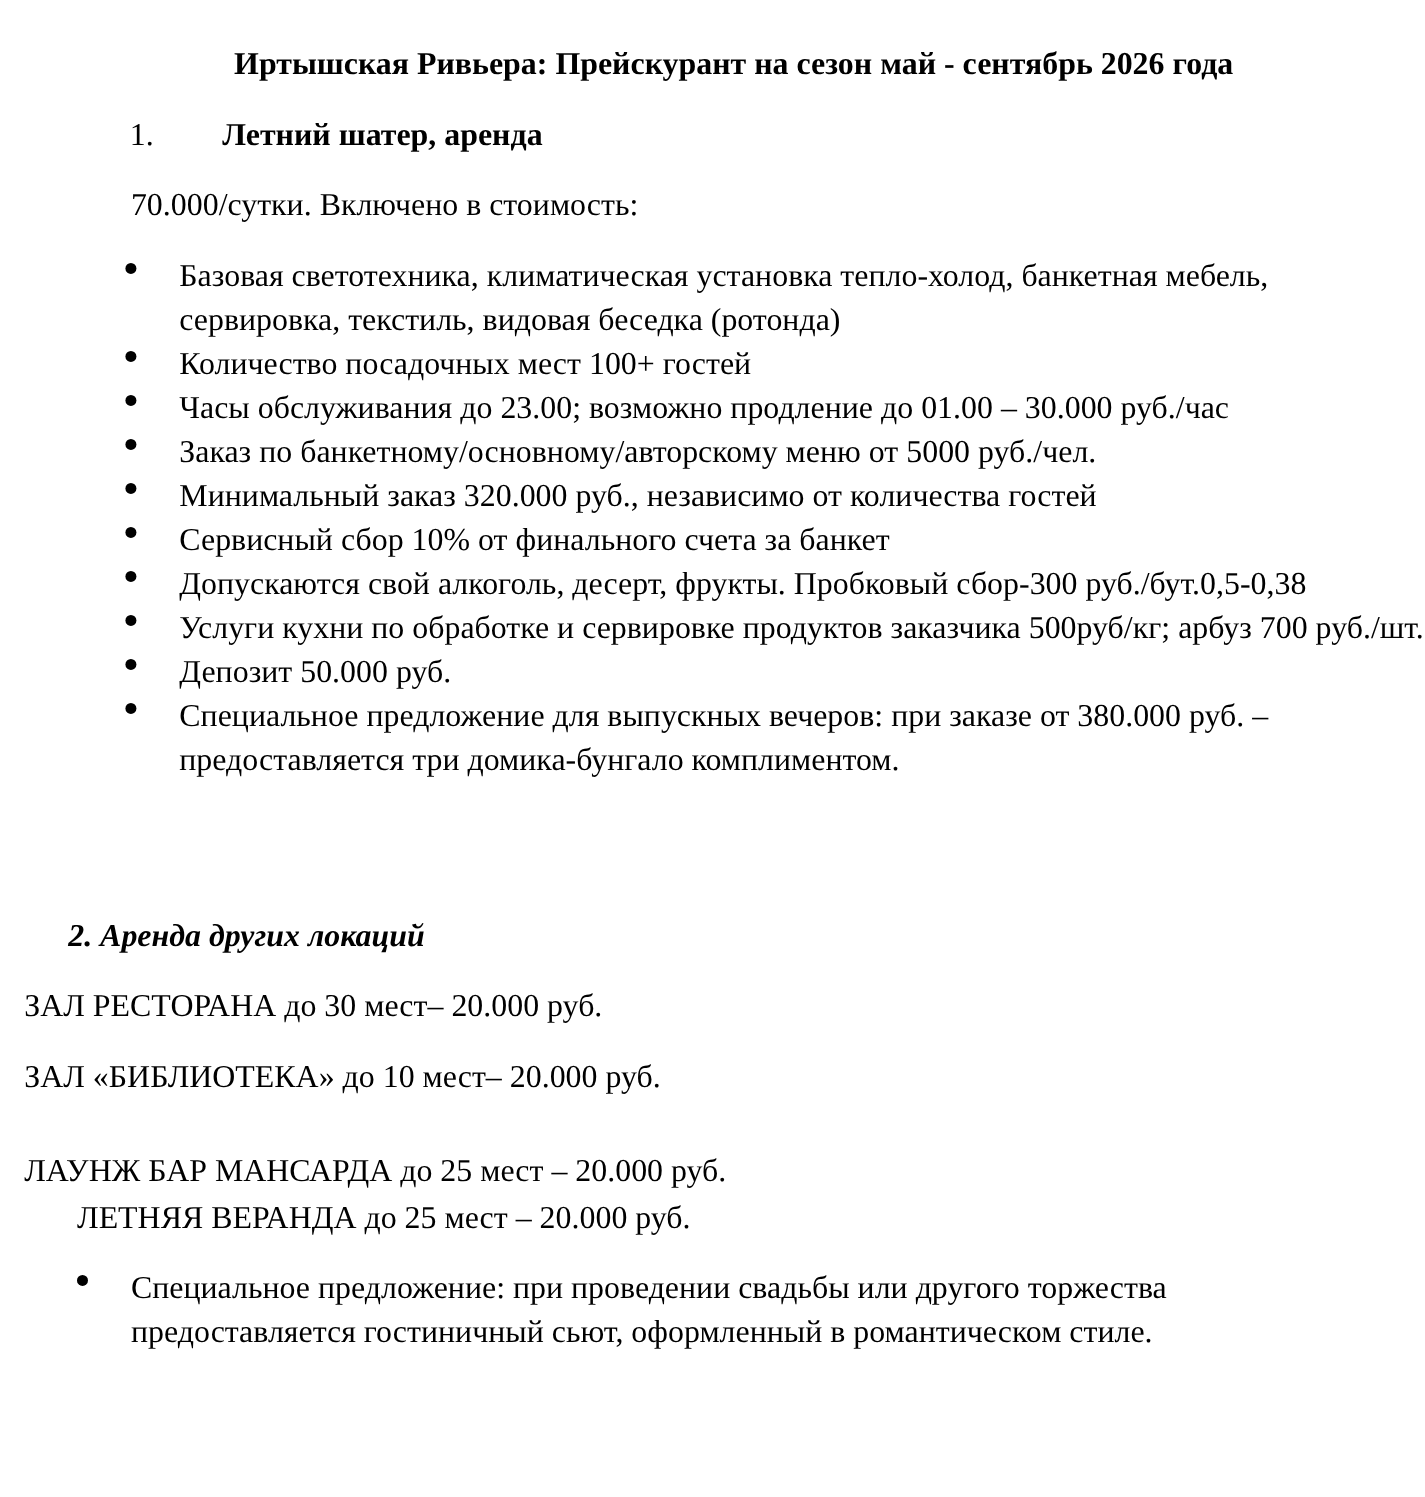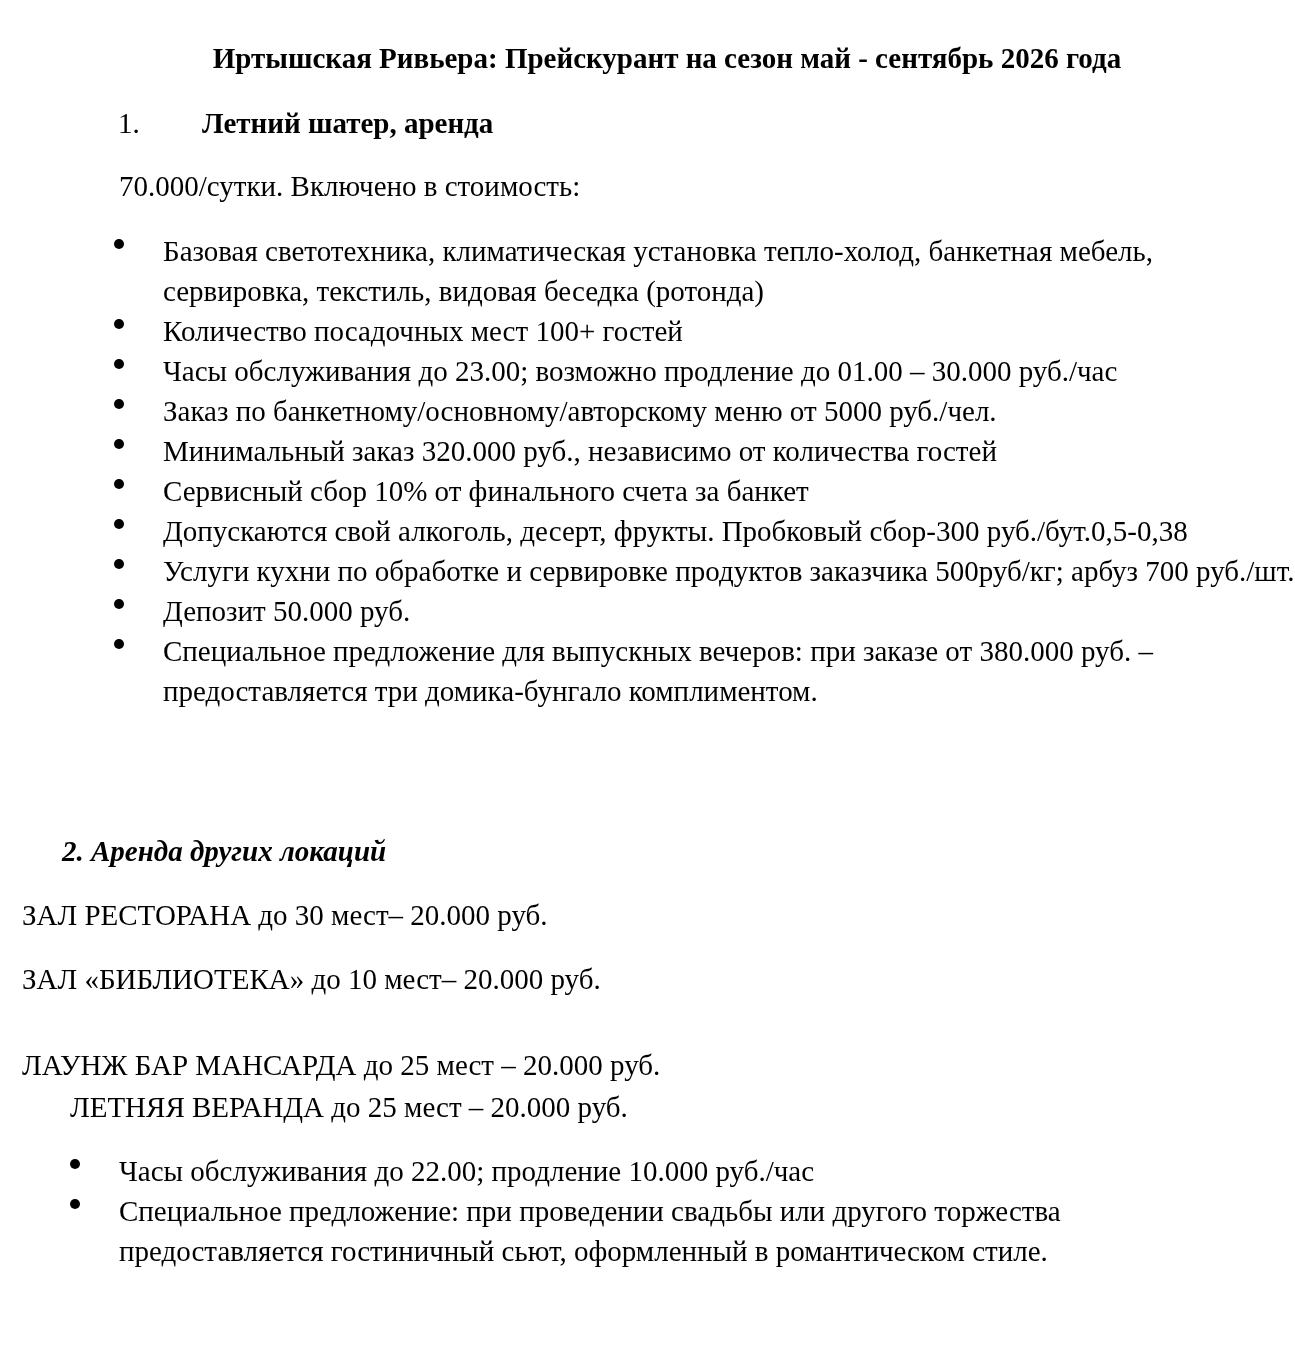--- a/index.html
+++ b/index.html
@@ -119,15 +119,14 @@
 </ul>
 
 <p class="section2-heading">2. Аренда других локаций</p>
 
 <p class="location loc-0">ЗАЛ РЕСТОРАНА до 30 мест– 20.000 руб.</p>
 <p class="location loc-1">ЗАЛ «БИБЛИОТЕКА» до 10 мест– 20.000 руб.</p>
 <p class="location loc-2">ЛАУНЖ БАР МАНСАРДА до 25 мест – 20.000 руб.</p>
 <p class="location loc-3">ЛЕТНЯЯ ВЕРАНДА до 25 мест – 20.000 руб.</p>
 
 <ul class="bullets list2">
-  <li><span class="bullet-dot"></span><span>Часы обслуживания до 22.00; продление 10.000 руб./час</span></li>
   <li><span class="bullet-dot"></span><span>Специальное предложение: при проведении свадьбы или другого торжества предоставляется гостиничный сьют, оформленный в романтическом стиле.</span></li>
 </ul>
 
 </body></html>

